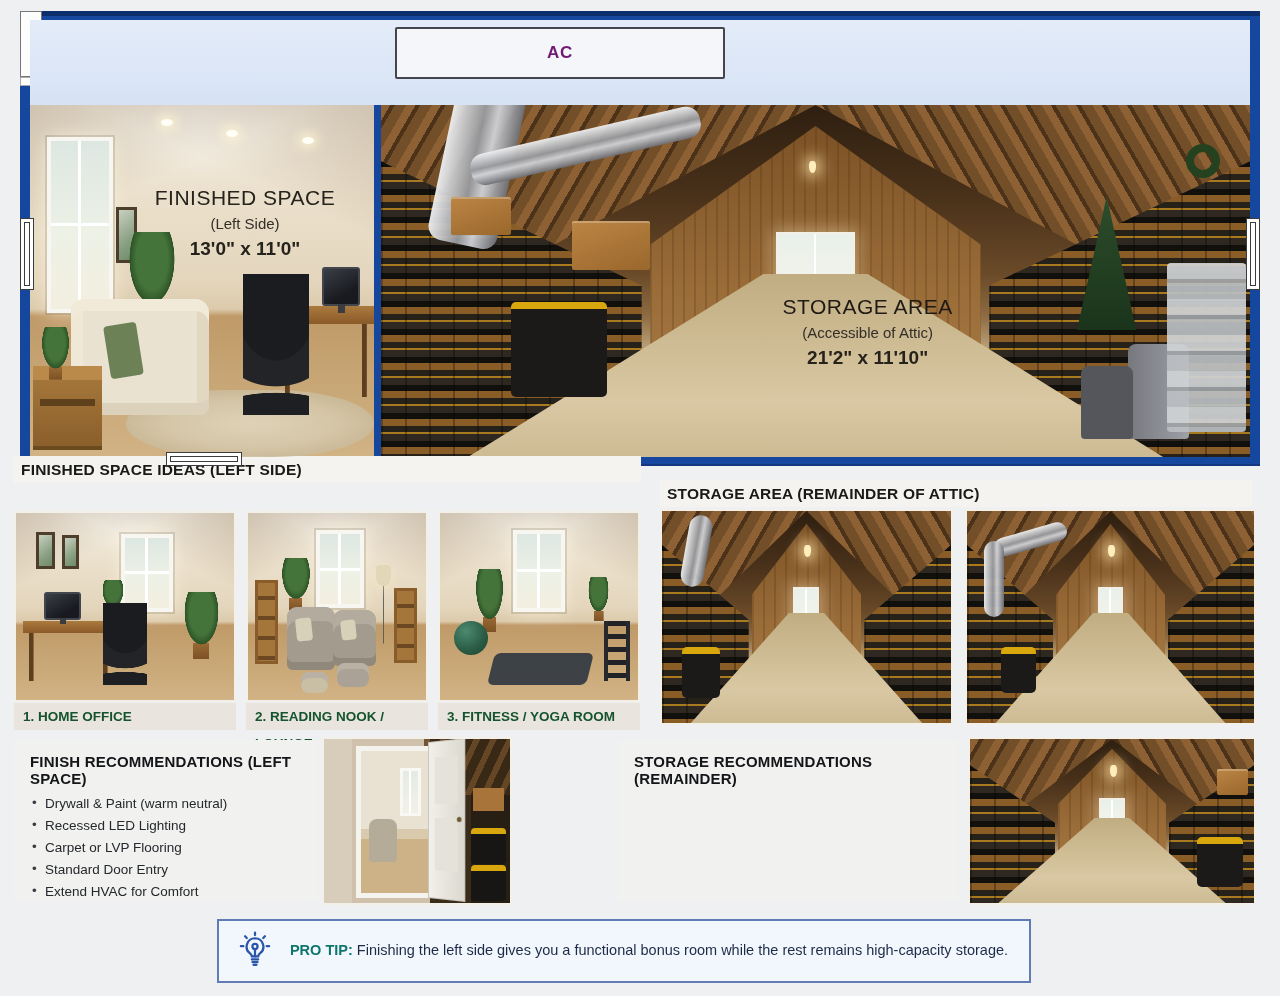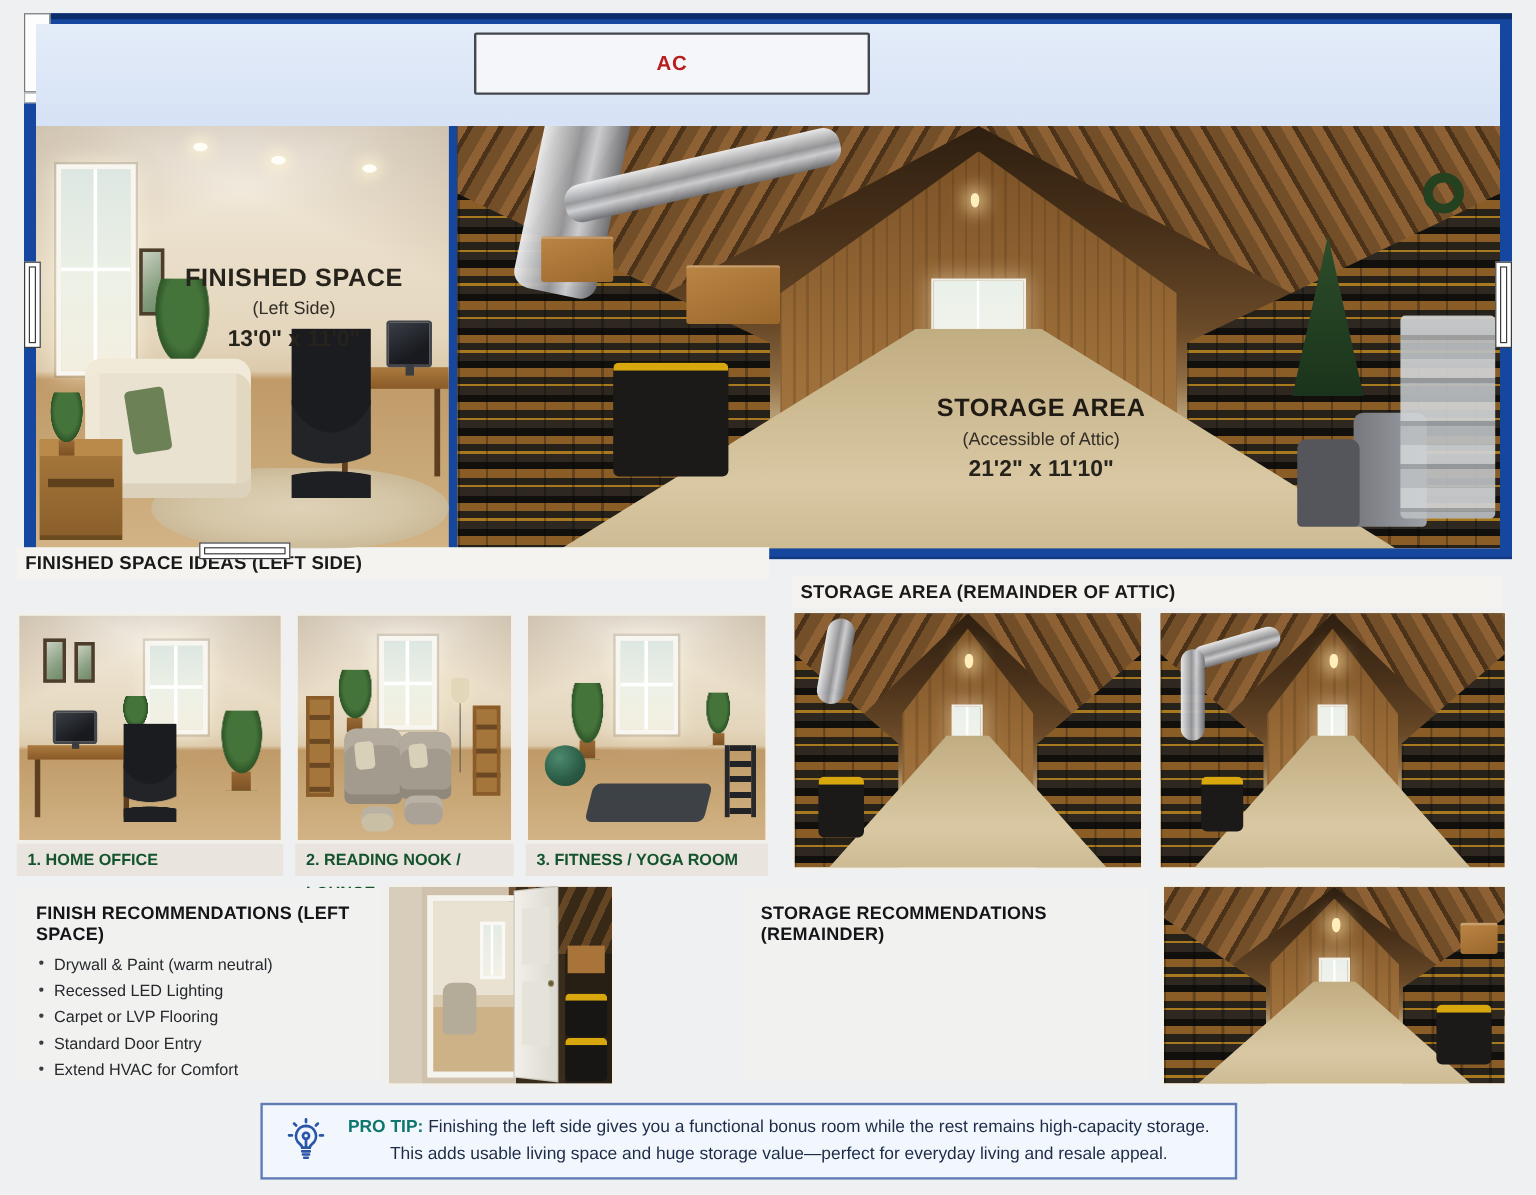--- a/index.html
+++ b/index.html
@@ -7,39 +7,39 @@
   body { position:relative; background:#eef0f2; font-family:"Liberation Sans", sans-serif; overflow:hidden; }
   i { position:absolute; display:block; }
 
   
   #plan { position:absolute; left:20px; top:11px; width:1240px; height:455px;
           background:#16479f; box-shadow: inset 0 5px 0 rgba(8,30,75,.6), inset 0 -2px 0 rgba(8,30,75,.35); }
   #plan-strip { position:absolute; left:10px; top:9px; width:1220px; height:85px;
           background:linear-gradient(180deg,#e4ecf9,#d6e2f5); }
   #ac-box { position:absolute; left:365px; top:7px; width:330px; height:52px; background:#f4f6f9;
           border:2px solid #43474d; border-radius:2px; display:flex; align-items:center; justify-content:center;
-          font-size:17px; font-weight:bold; letter-spacing:.6px; color:#b91c1c; }
+          font-size:17px; font-weight:bold; letter-spacing:.6px; color:#701a75; }
   #photos-row { position:absolute; left:10px; top:94px; width:1220px; height:352px; display:flex; gap:7px; }
   .ph-fin { position:relative; width:344px; height:100%; overflow:hidden; }
   .ph-sto { position:relative; flex:1; height:100%; overflow:hidden; }
 
   
   .wmark { position:absolute; background:#fff; border:1px solid #3c3c3c; z-index:9; }
   .wmark::before { content:""; position:absolute; background:#fff; border:1px solid #3c3c3c; }
   .mk-v::before { left:3px; right:3px; top:3px; bottom:3px; }
   .mk-h::before { left:3px; right:3px; top:3px; bottom:3px; }
   #mk-left  { left:0px; top:207px; width:14px; height:72px; }
   #mk-right { right:0px; top:207px; width:14px; height:72px; }
   #mk-bottom{ left:146px; top:441px; width:76px; height:14px; }
   #mk-door  { left:348px; top:180px; width:22px; height:66px; background:#fdfdfd; border:1px solid #777; z-index:9; }
   #mk-topbar{ left:293px; top:93px; width:44px; height:9px; background:#fff; border:1px solid #aaa; z-index:9; }
 
   
   .overlay { position:absolute; z-index:6; text-align:center; color:#2c2822; }
-  .ov-title { font-size:21px; font-weight:bold; letter-spacing:.5px; color:#26221c;margin-top:34px; }
+  .ov-title { font-size:21px; font-weight:normal; letter-spacing:.5px; color:#26221c; }
   .ov-sub   { font-size:15px; margin-top:5px; color:#332e27; }
   .ov-dim   { font-size:19px; font-weight:bold; margin-top:6px; color:#26221c; }
   #ov-fin { left:28%; right:3%; top:23%; }
   #ov-sto { left:31%; width:50%; top:54%; }
   #ov-sto .ov-title { color:#1f1a14; }
 
   
   .room { background:linear-gradient(180deg,#f3eee3 0%,#ebe0cc 26%,#e4d6bd 50%,#dccaab 58%,#c09a69 60%,#c9a877 82%,#d2b386 100%); }
   .room::before { content:""; position:absolute; inset:0; z-index:1;
      background:linear-gradient(205deg, rgba(125,95,60,.30), transparent 26%),
@@ -356,15 +356,14 @@
         <circle cx="12" cy="10" r="1.7"></circle>
         <path d="M12 11.7v4.9"></path>
         <path d="M9.9 18.6h4.2M10.3 20.4h3.4M11 22.2h2"></path>
         <path d="M12 .8v1.6M5.4 3.2l1.1 1.1M18.6 3.2l-1.1 1.1M2.6 9.8h1.6M19.8 9.8h1.6"></path>
       </g>
     </svg>
   </div>
   <div id="pt-text">
     <span class="pt-label">PRO TIP:</span>
     <span>Finishing the left side gives you a functional bonus room while the rest remains high-capacity storage.</span><br>
-    <span>This adds usable living space and huge storage value—perfect for everyday living and resale appeal.</span>
   </div>
 </div>
 
 </body></html>

